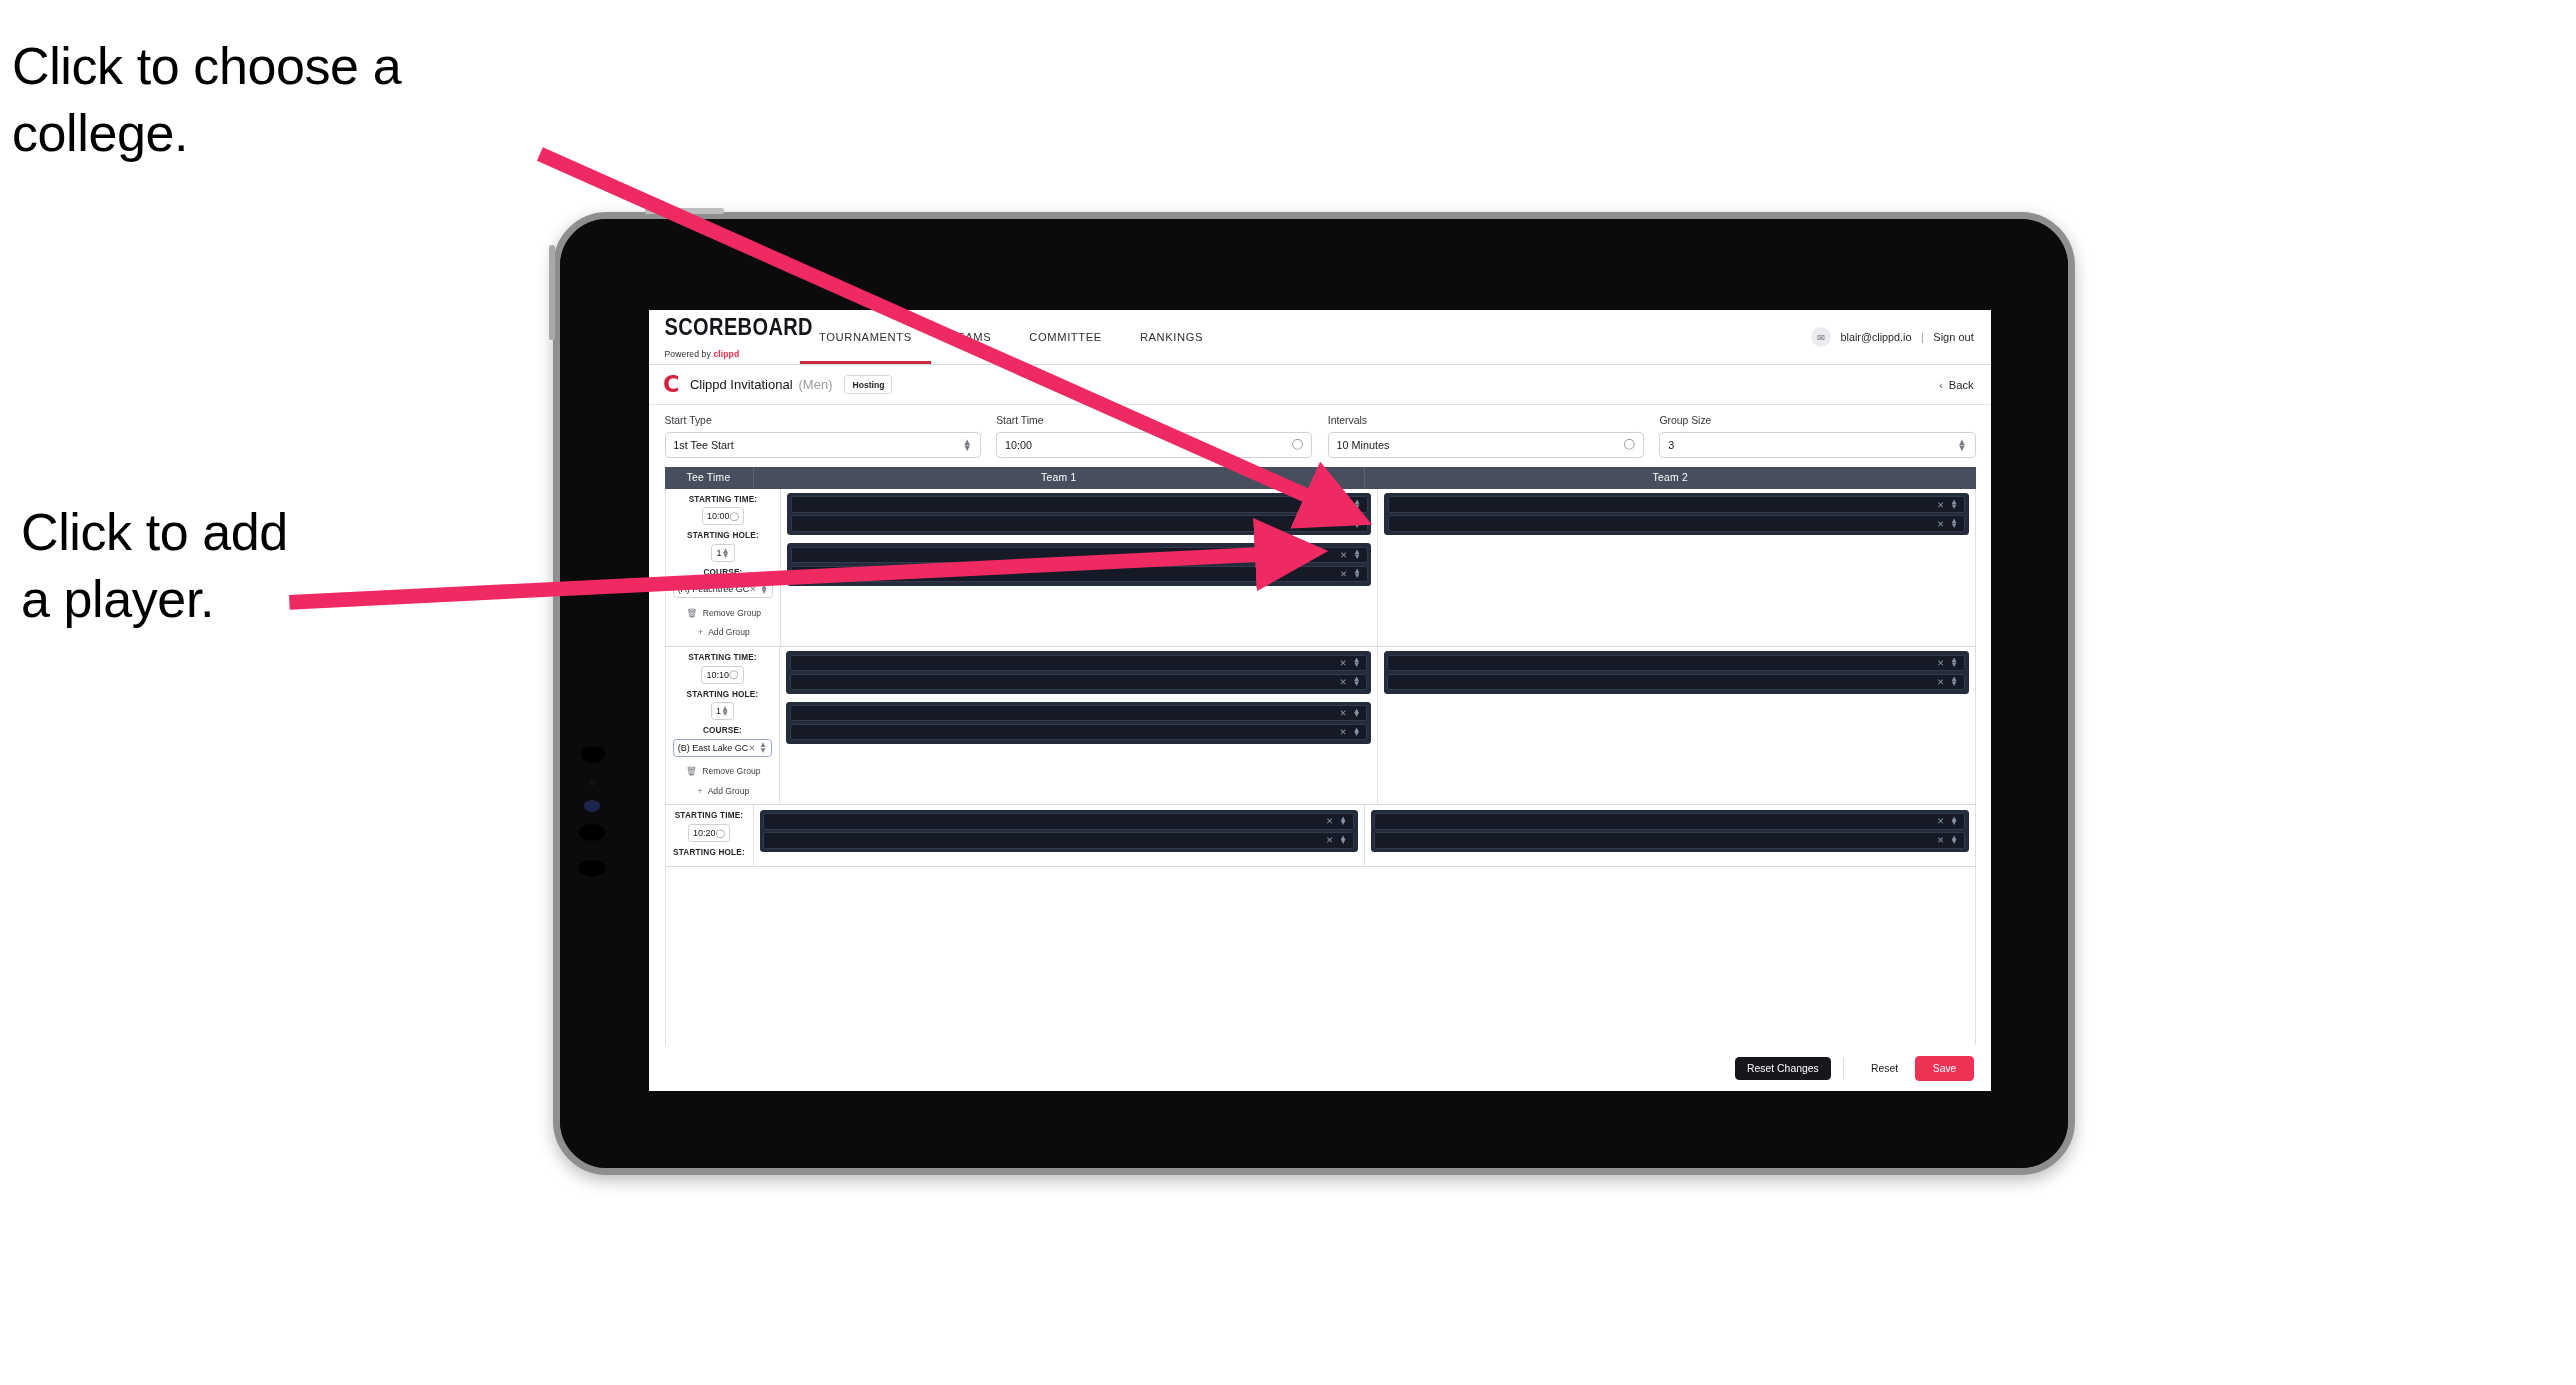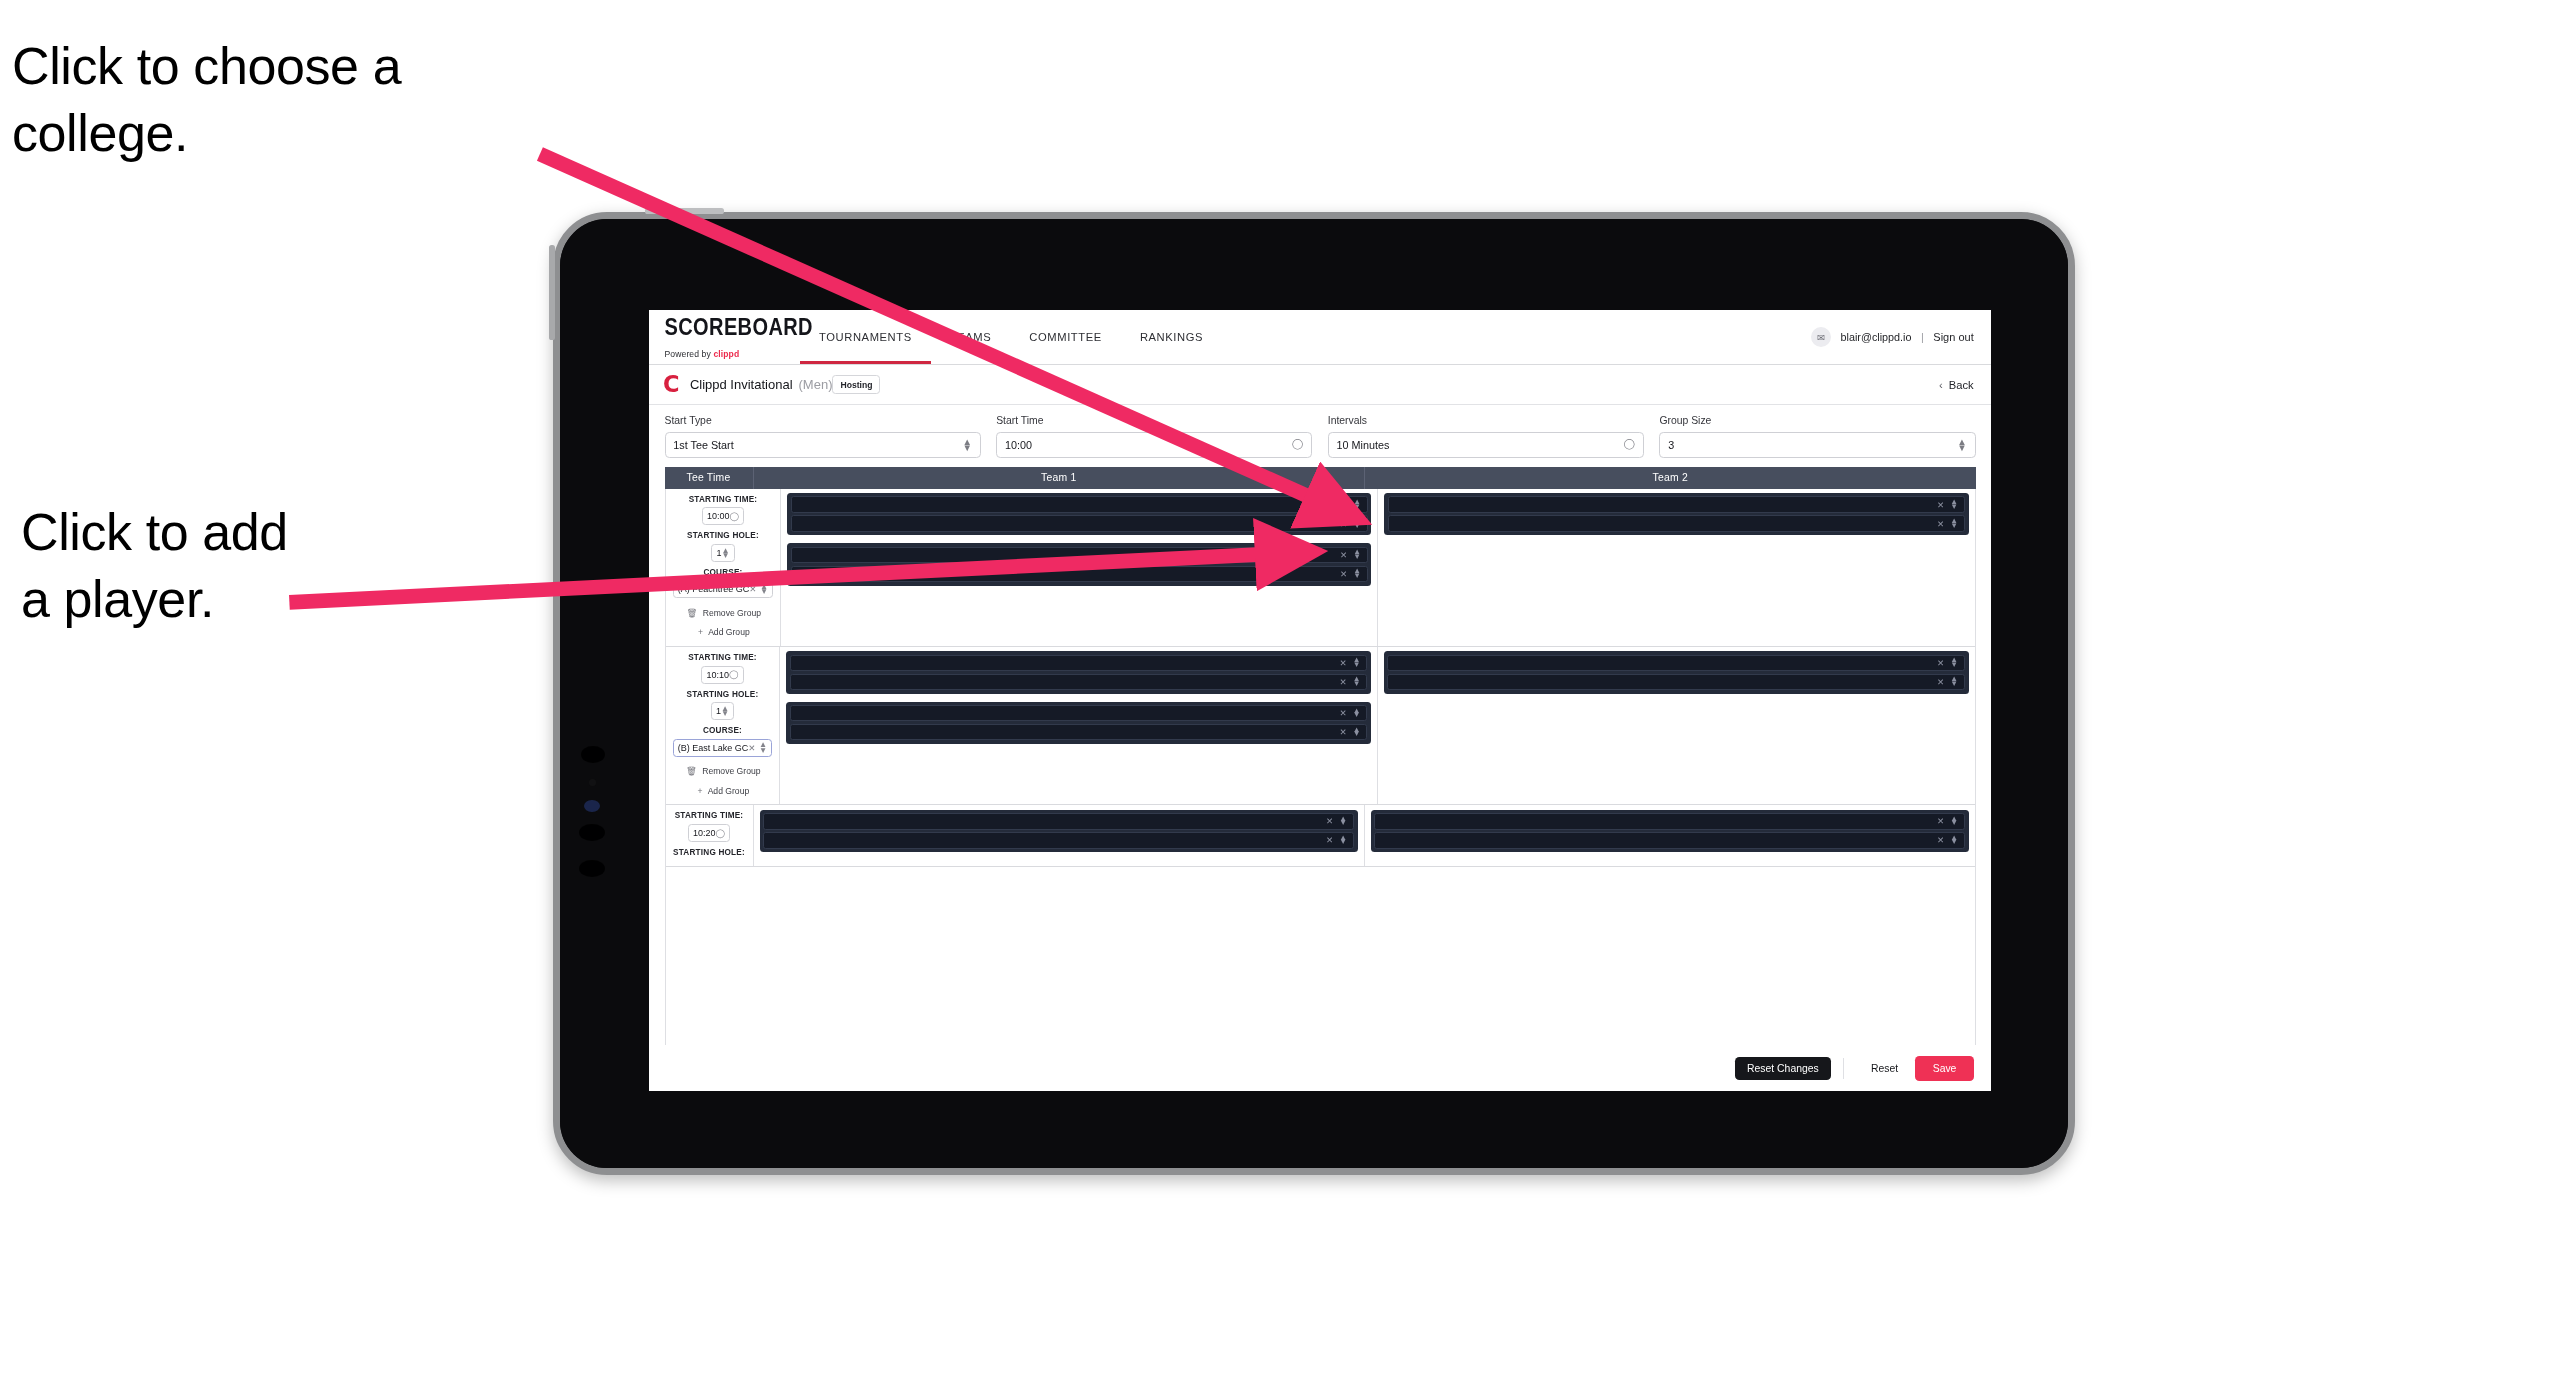--- a/index.html
+++ b/index.html
@@ -188,20 +188,21 @@
     font-size: 22.5px;
     font-weight: 800;
     color: #d8203f;
     line-height: 1;
     margin-right: 10.4px;
     font-family: "DejaVu Sans", sans-serif;
   }
   #tourney-name { font-size: 13px; color: #14151a; }
   #tourney-gender { font-size: 13px; color: #9b9ca2; margin-left: 6px; }
   #hosting-badge {
+    margin-left: 12px;
     font-size: 8.6px;
     font-weight: 700;
     color: #23242a;
     border: 0.9px solid #d5d6da;
     border-radius: 3.5px;
     padding: 3.5px 7px;
     background: #fff;
   }
   #back-link {
     margin-left: auto;

